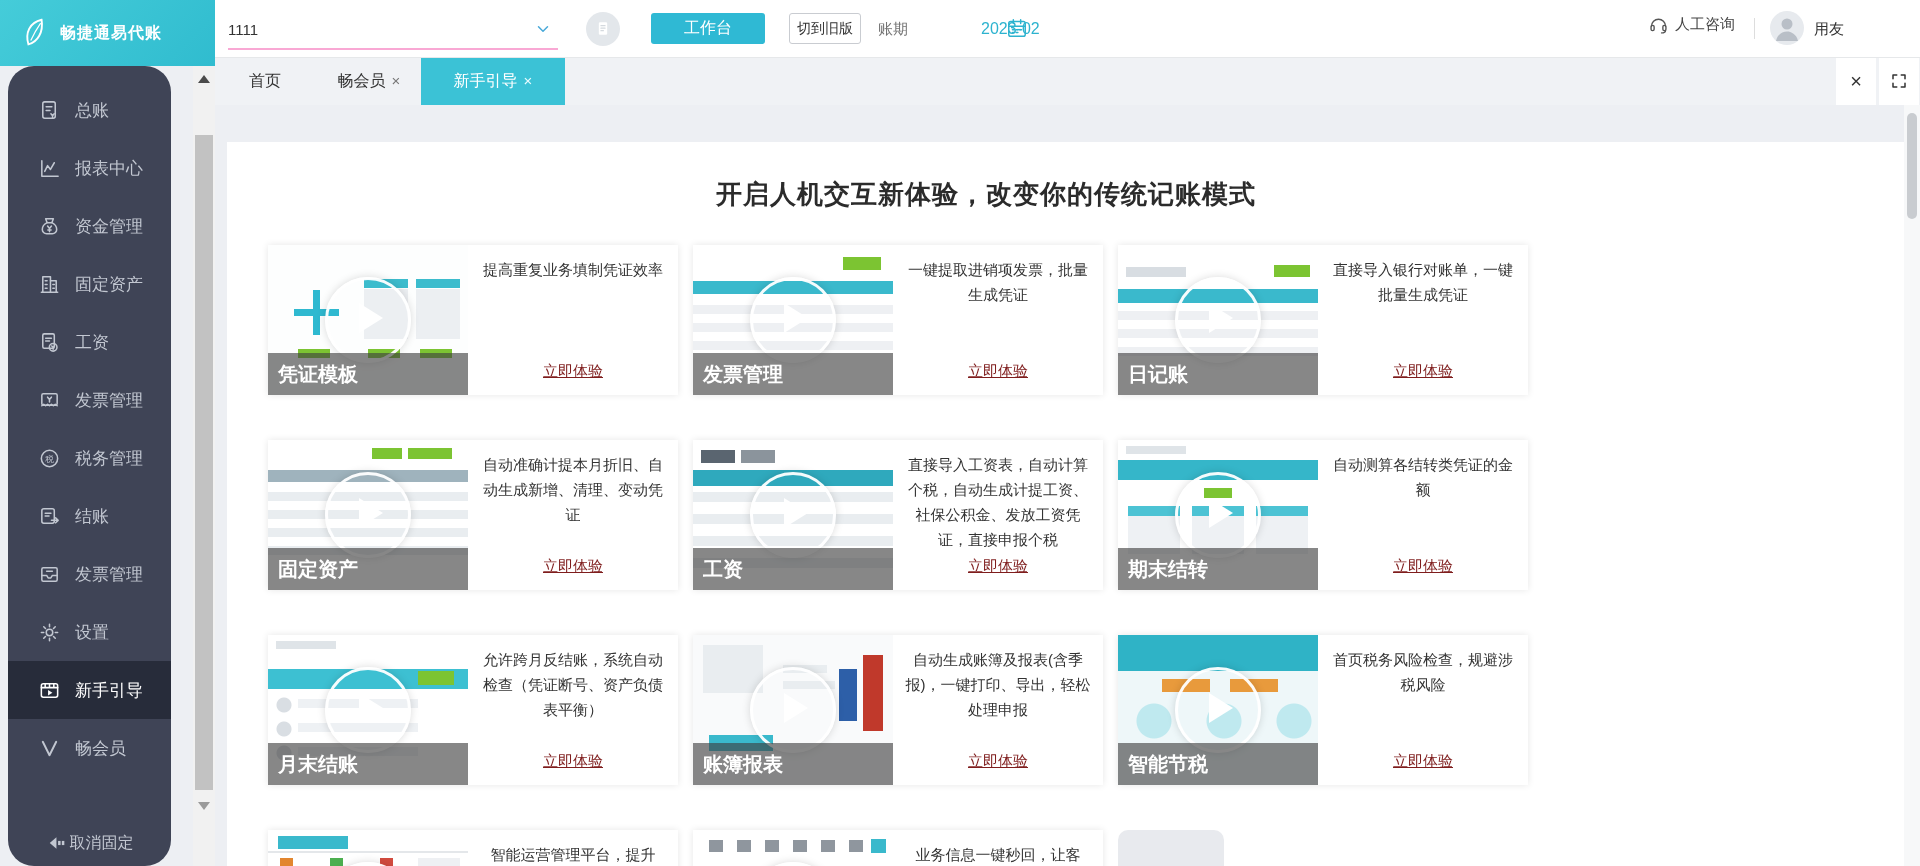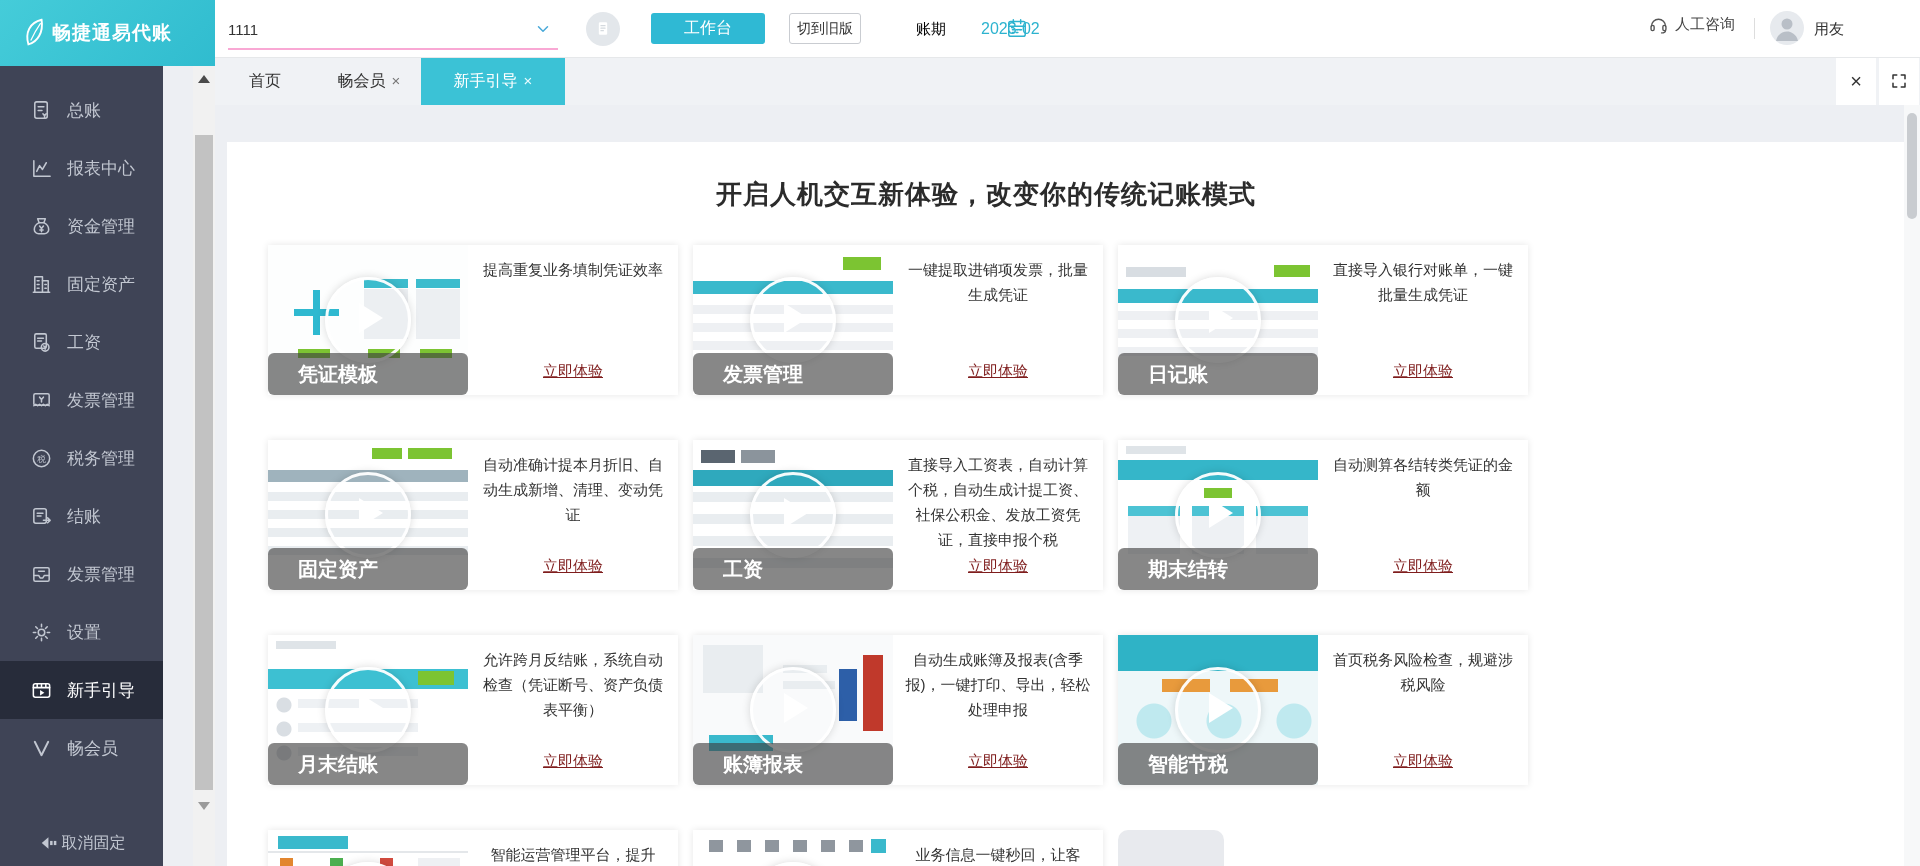--- a/index.html
+++ b/index.html
@@ -4,28 +4,28 @@
 <style>
   html,body{margin:0;padding:0;}
   body{font-family:"Liberation Sans","DejaVu Sans",sans-serif;}
   #app{position:relative;width:1920px;height:866px;overflow:hidden;background:#edeff3;}
   svg{display:block;}
   .ic{stroke:currentColor;fill:none;stroke-width:1.6;stroke-linecap:round;stroke-linejoin:round;}
 
   
   .header{position:absolute;left:0;top:0;width:1920px;height:57px;background:#fff;border-bottom:1px solid #e6e8ea;z-index:30;}
   .logo-box{position:absolute;left:0;top:0;width:215px;height:66px;background:linear-gradient(135deg,#45ccd9,#30bccf);z-index:40;display:flex;align-items:center;padding-left:18px;box-sizing:border-box;}
-  .logo-text{color:#fff;font-size:19px;font-weight:bold;letter-spacing:1px;}
+  .logo-text{color:#fff;font-size:16px;font-weight:bold;margin-left:8px;letter-spacing:1px;}
   .acct-select{position:absolute;left:228px;top:10px;width:330px;height:38px;border-bottom:2px solid #f9a8d4;display:flex;align-items:center;justify-content:space-between;cursor:pointer;}
   .acct-value{font-size:15px;color:#333;}
   .acct-chevron{color:#49a9d9;margin-right:6px;}
   .badge-circle{position:absolute;left:586px;top:12px;width:34px;height:34px;border-radius:50%;background:#e3e7eb;display:flex;align-items:center;justify-content:center;}
   .btn-workbench{position:absolute;left:651px;top:13px;width:114px;height:31px;background:#2fb9d4;color:#fff;font-size:16px;border:none;border-radius:3px;display:flex;align-items:center;justify-content:center;cursor:pointer;}
   .btn-oldver{position:absolute;left:789px;top:13px;width:72px;height:31px;background:#fff;color:#333;font-size:14px;border:1px solid #c9ccd1;border-radius:3px;display:flex;align-items:center;justify-content:center;box-sizing:border-box;cursor:pointer;}
-  .period-label{position:absolute;left:916px;top:0;height:57px;line-height:57px;font-size:15px;color:#000000;}
+  .period-label{position:absolute;left:878px;top:0;height:57px;line-height:57px;font-size:15px;color:#737373;}
   .period-value{position:absolute;left:981px;top:0;height:57px;line-height:57px;font-size:16px;color:#2db3cf;cursor:pointer;}
   .calendar-ic{position:absolute;left:1006px;top:17px;color:#2db3cf;cursor:pointer;}
   .support{position:absolute;left:1648px;top:0;height:49px;display:flex;align-items:center;color:#444;font-size:15px;cursor:pointer;}
   .support .txt{margin-left:6px;}
   .hdr-divider{position:absolute;left:1754px;top:18px;width:1px;height:21px;background:#ddd;}
   .avatar{position:absolute;left:1770px;top:11px;width:34px;height:34px;border-radius:50%;background:#e7eaee;overflow:hidden;cursor:pointer;}
   .username{position:absolute;left:1814px;top:0;height:57px;line-height:57px;font-size:15px;color:#333;cursor:pointer;}
 
   
   .tabbar{position:absolute;left:215px;top:57px;width:1705px;height:48px;background:#f0f2f5;z-index:20;}
@@ -33,42 +33,42 @@
   .tab-home{left:8px;width:84px;}
   .tab-member{left:100px;width:108px;}
   .tab-guide{left:206px;width:144px;background:#3bc2d6;color:#fff;}
   .tab .x{font-size:15px;margin-left:6px;color:#777;cursor:pointer;}
   .tab-guide .x{color:#eafcff;}
   .tabbar-btn{position:absolute;top:0;width:40px;height:48px;background:#fff;display:flex;align-items:center;justify-content:center;cursor:pointer;color:#333;}
   .tabbar-btn.close{right:44px;font-size:20px;}
   .tabbar-btn.full{right:1px;}
 
   
-  .sidebar{position:absolute;left:0;top:66px;width:163px;height:800px;background:#3f4456;z-index:10;}
+  .sidebar{position:absolute;left:8px;top:66px;width:163px;height:800px;background:#3f4456;z-index:10;border-radius:26px;}
   .side-list{padding-top:15px;}
   .side-item{height:58px;display:flex;align-items:center;color:#c2c7d1;cursor:pointer;}
   .side-item .side-ico{margin-left:30px;width:23px;height:23px;}
   .side-item .side-label{margin-left:14px;font-size:17px;}
   .side-item.active{background:#272c3a;color:#fff;}
   .side-unpin{position:absolute;left:0;bottom:6px;width:100%;height:34px;display:flex;align-items:center;justify-content:center;color:#c2c7d1;font-size:16px;cursor:pointer;}
   .side-unpin svg{margin-right:4px;}
   .side-scrollbar{position:absolute;left:193px;top:66px;width:22px;height:800px;background:#f1f1f1;z-index:10;}
   .sb-up{position:absolute;top:4px;left:0;width:22px;height:18px;display:flex;align-items:center;justify-content:center;cursor:pointer;}
   .sb-up::after{content:"";border-left:6px solid transparent;border-right:6px solid transparent;border-bottom:8px solid #4a4a4a;}
   .sb-thumb{position:absolute;top:69px;left:2px;width:18px;height:655px;background:#c2c2c2;cursor:pointer;}
   .sb-down{position:absolute;top:731px;left:0;width:22px;height:18px;display:flex;align-items:center;justify-content:center;cursor:pointer;}
   .sb-down::after{content:"";border-left:6px solid transparent;border-right:6px solid transparent;border-top:8px solid #9a9a9a;}
 
   
   .content{position:absolute;left:227px;top:142px;width:1677px;height:724px;background:#fff;overflow:hidden;}
   .page-title{width:1518px;margin-top:31px;text-align:center;font-size:26px;line-height:42px;font-weight:bold;color:#2b2b2b;letter-spacing:1px;}
   .cards-grid{margin:30px 0 0 41px;display:grid;grid-template-columns:repeat(3,410px);grid-auto-rows:150px;gap:45px 15px;}
   .card{display:flex;background:#fff;box-shadow:0 0 7px rgba(0,0,0,0.10);}
   .thumb{position:relative;width:200px;height:150px;flex:none;background-color:#f6f8fa;background-repeat:no-repeat;cursor:pointer;overflow:hidden;}
-  .thumb-label{position:absolute;left:0;right:0;bottom:0;height:42px;background:rgba(62,62,62,0.62);color:#fff;font-size:20px;font-weight:bold;line-height:42px;padding-left:30px;border-radius:6px;}
+  .thumb-label{position:absolute;left:0;right:0;bottom:0;height:42px;background:rgba(62,62,62,0.62);color:#fff;font-size:20px;font-weight:bold;line-height:42px;padding-left:10px;}
   .play{position:absolute;left:50%;top:50%;transform:translate(-50%,-50%);width:80px;height:80px;border:3px solid rgba(255,255,255,0.95);border-radius:50%;box-shadow:0 0 8px rgba(0,0,0,0.15);}
   .play::after{content:"";position:absolute;left:31px;top:23px;border-left:24px solid #fff;border-top:15px solid transparent;border-bottom:15px solid transparent;}
   .card-body{flex:1;display:flex;flex-direction:column;align-items:center;padding:0 12px;}
   .card-desc{margin-top:12px;font-size:15px;line-height:25px;color:#333;text-align:center;}
   .card-link{margin-top:auto;margin-bottom:14px;font-size:15px;color:#7f1d1d;text-decoration:underline;cursor:pointer;}
   .card-skeleton{background:transparent;box-shadow:none;}
   .skeleton-thumb{width:106px;height:150px;background:#e8eaee;border-radius:10px;}
 
   
   .tv-voucher{background-color:#fdfefe;background-image:

